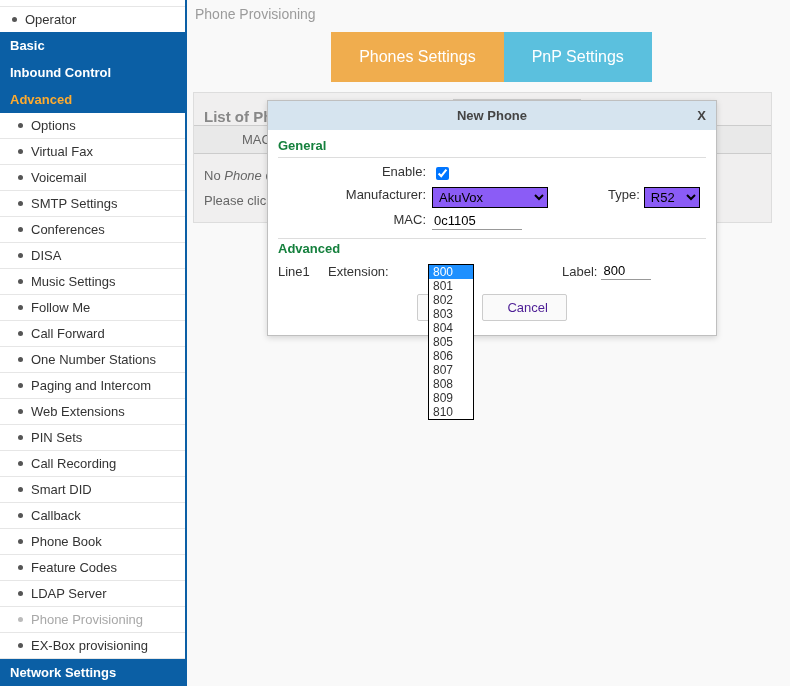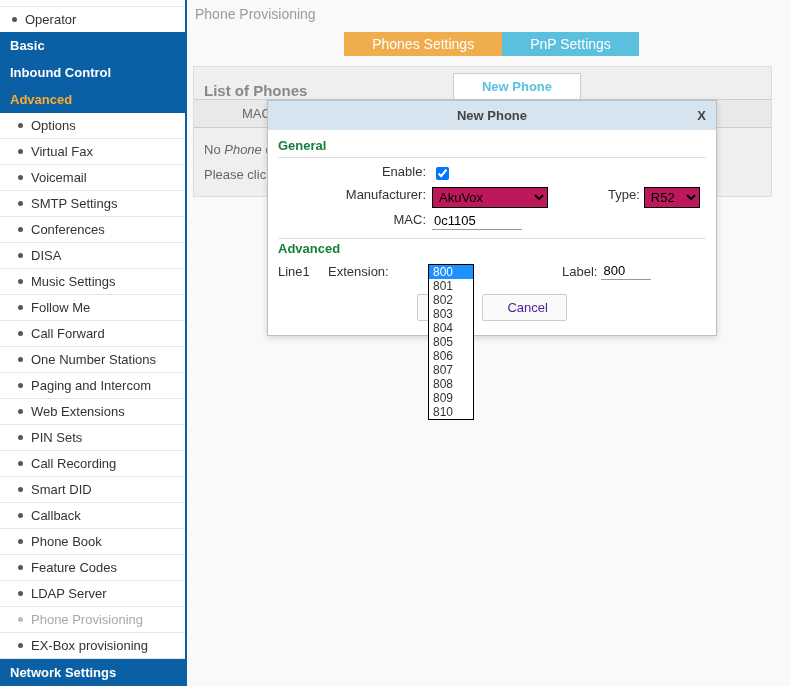--- a/index.html
+++ b/index.html
@@ -55,23 +55,23 @@
     cursor: pointer;
   }
   .sidebar-item.sub { padding-left: 18px; }
   .sidebar-item.muted { color: #a8a8a8; }
   .sidebar-item.muted .dot { background: #bbb; }
   
   .main { flex: 1; position: relative; background: #f9f9f9; padding: 4px 0 0 6px; }
   .page-title { color: #9b9b9b; font-size: 14px; margin: 2px 0 10px 2px; }
   .tabs { display: flex; justify-content: center; gap: 0; margin-bottom: 10px; }
   .tab {
-    padding: 4px 28px;
+    padding: 16px 28px;
     color: #fff;
-    font-size: 14px;
+    font-size: 16px;
     cursor: pointer;
   }
   .tab.orange { background: #f0ad4e; }
   .tab.blue { background: #5bc0de; }
   .panel {
     background: #f0efef;
     border: 1px solid #ddd;
     min-height: 110px;
     padding: 0;
     margin-right: 18px;
@@ -131,21 +131,21 @@
   }
   .dialog-body { padding: 6px 10px 14px 10px; }
   .section-label { font-weight: bold; color: #15803d; border-bottom: 1px solid #ddd; padding: 2px 0 4px 0; margin-bottom: 6px; }
   .row { display: flex; margin: 4px 0; }
   .row .lbl { width: 154px; text-align: right; padding-right: 6px; }
   .row .lblw { text-align: right; padding-right: 4px; }
   select, input.underline {
     font-family: inherit;
     font-size: 13px;
   }
-  select { border: 1px solid #000; background: #be185d; padding: 1px 2px; }
+  select { border: 1px solid #000; background: #8b5cf6; padding: 1px 2px; }
   input.underline {
     border: none;
     border-bottom: 1px solid #999;
     padding: 1px 2px;
     background: transparent;
     outline: none;
   }
   .btns { display: flex; gap: 20px; justify-content: center; margin-top: 14px; }
   .btn {
     padding: 5px 18px;

